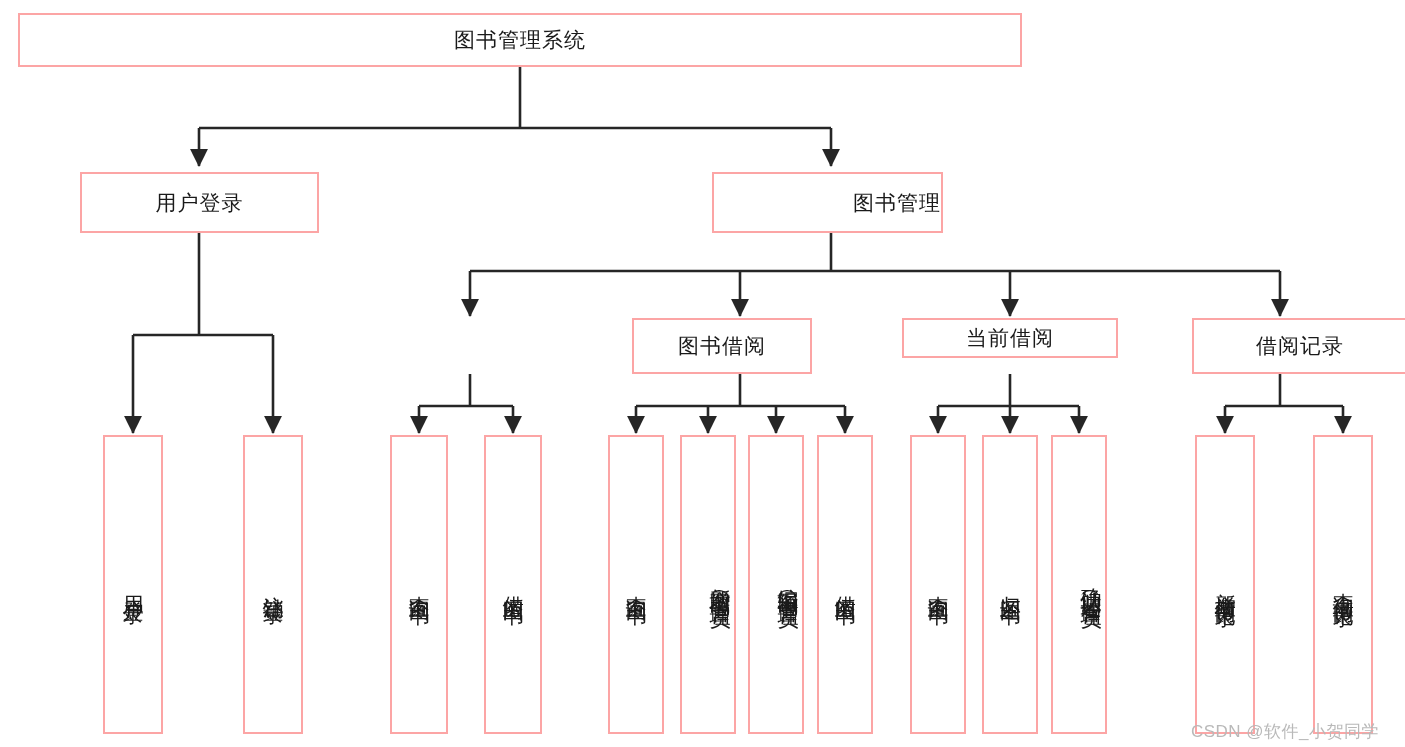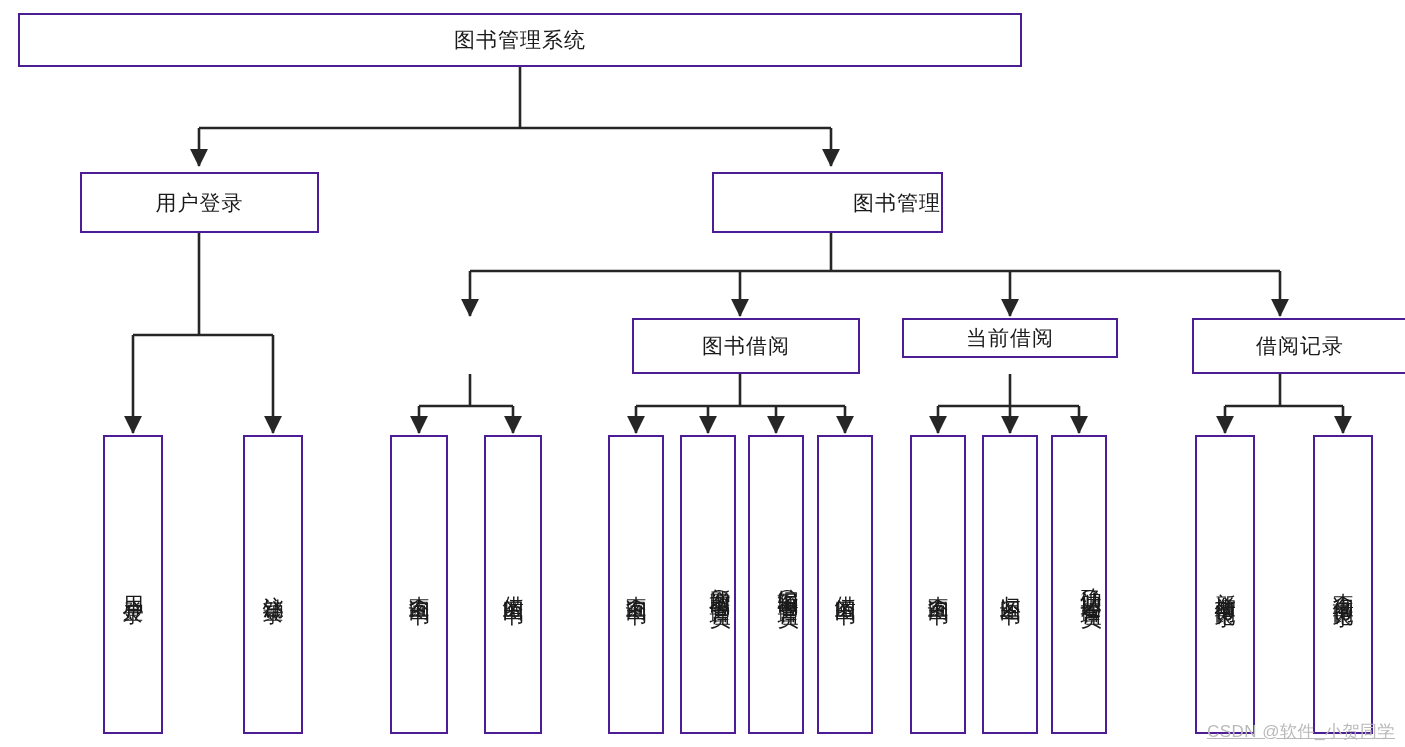--- a/index.html
+++ b/index.html
@@ -22,21 +22,21 @@
   svg.canvas {
     position: absolute;
     left: 0;
     top: 0;
     width: 1405px;
     height: 747px;
   }
   .node-box {
     position: absolute;
     box-sizing: border-box;
-    border: 2px solid #4c1d95;
+    border: 2px solid #fca5a5;
     background: #ffffff;
     display: flex;
     align-items: center;
     justify-content: center;
     color: #1a1a1a;
   }
   .node-box.horizontal {
     font-size: 21px;
     letter-spacing: 1px;
     line-height: 1.2;
@@ -56,28 +56,27 @@
     text-align: center;
   }
   .node-box.vertical.align-start {
     align-items: flex-start;
   }
   .node-box.vertical.align-center {
     align-items: center;
   }
   .watermark {
     position: absolute;
-    right: 10px;
+    right: 26px;
     bottom: 4px;
     font-size: 17px;
     color: #b9b9b9;
     white-space: nowrap;
     letter-spacing: 0.5px;
     user-select: none;
-    text-decoration: underline;
   }
 </style>
 </head>
 <body>
 
 <div id="diagram-root">
 
   <svg class="canvas" viewBox="0 0 1405 747">
     <defs>
       <marker id="arrow" viewBox="0 0 10 10" refX="9.5" refY="5" markerWidth="7" markerHeight="7" orient="auto-start-reverse">
@@ -145,21 +144,21 @@
     <span>图书管理系统</span>
   </div>
 
   <div class="node-box horizontal" style="left:80px; top:172px; width:239px; height:61px;">
     <span>用户登录</span>
   </div>
   <div class="node-box horizontal" style="left:712px; top:172px; width:231px; height:61px;justify-content:flex-end;">
     <span>图书管理</span>
   </div>
 
-  <div class="node-box horizontal" style="left:632px; top:318px; width:228px; height:56px;">
+  <div class="node-box horizontal" style="left:632px; top:318px; width:180px; height:56px;">
     <span>图书借阅</span>
   </div>
   <div class="node-box horizontal" style="left:902px; top:318px; width:216px; height:40px;">
     <span>当前借阅</span>
   </div>
   <div class="node-box horizontal" style="left:1172px; top:318px; width:216px; height:56px;margin-left:20px;">
     <span>借阅记录</span>
   </div>
 
   <div class="node-box vertical align-center" style="left:103px; top:435px; width:60px; height:299px;">

